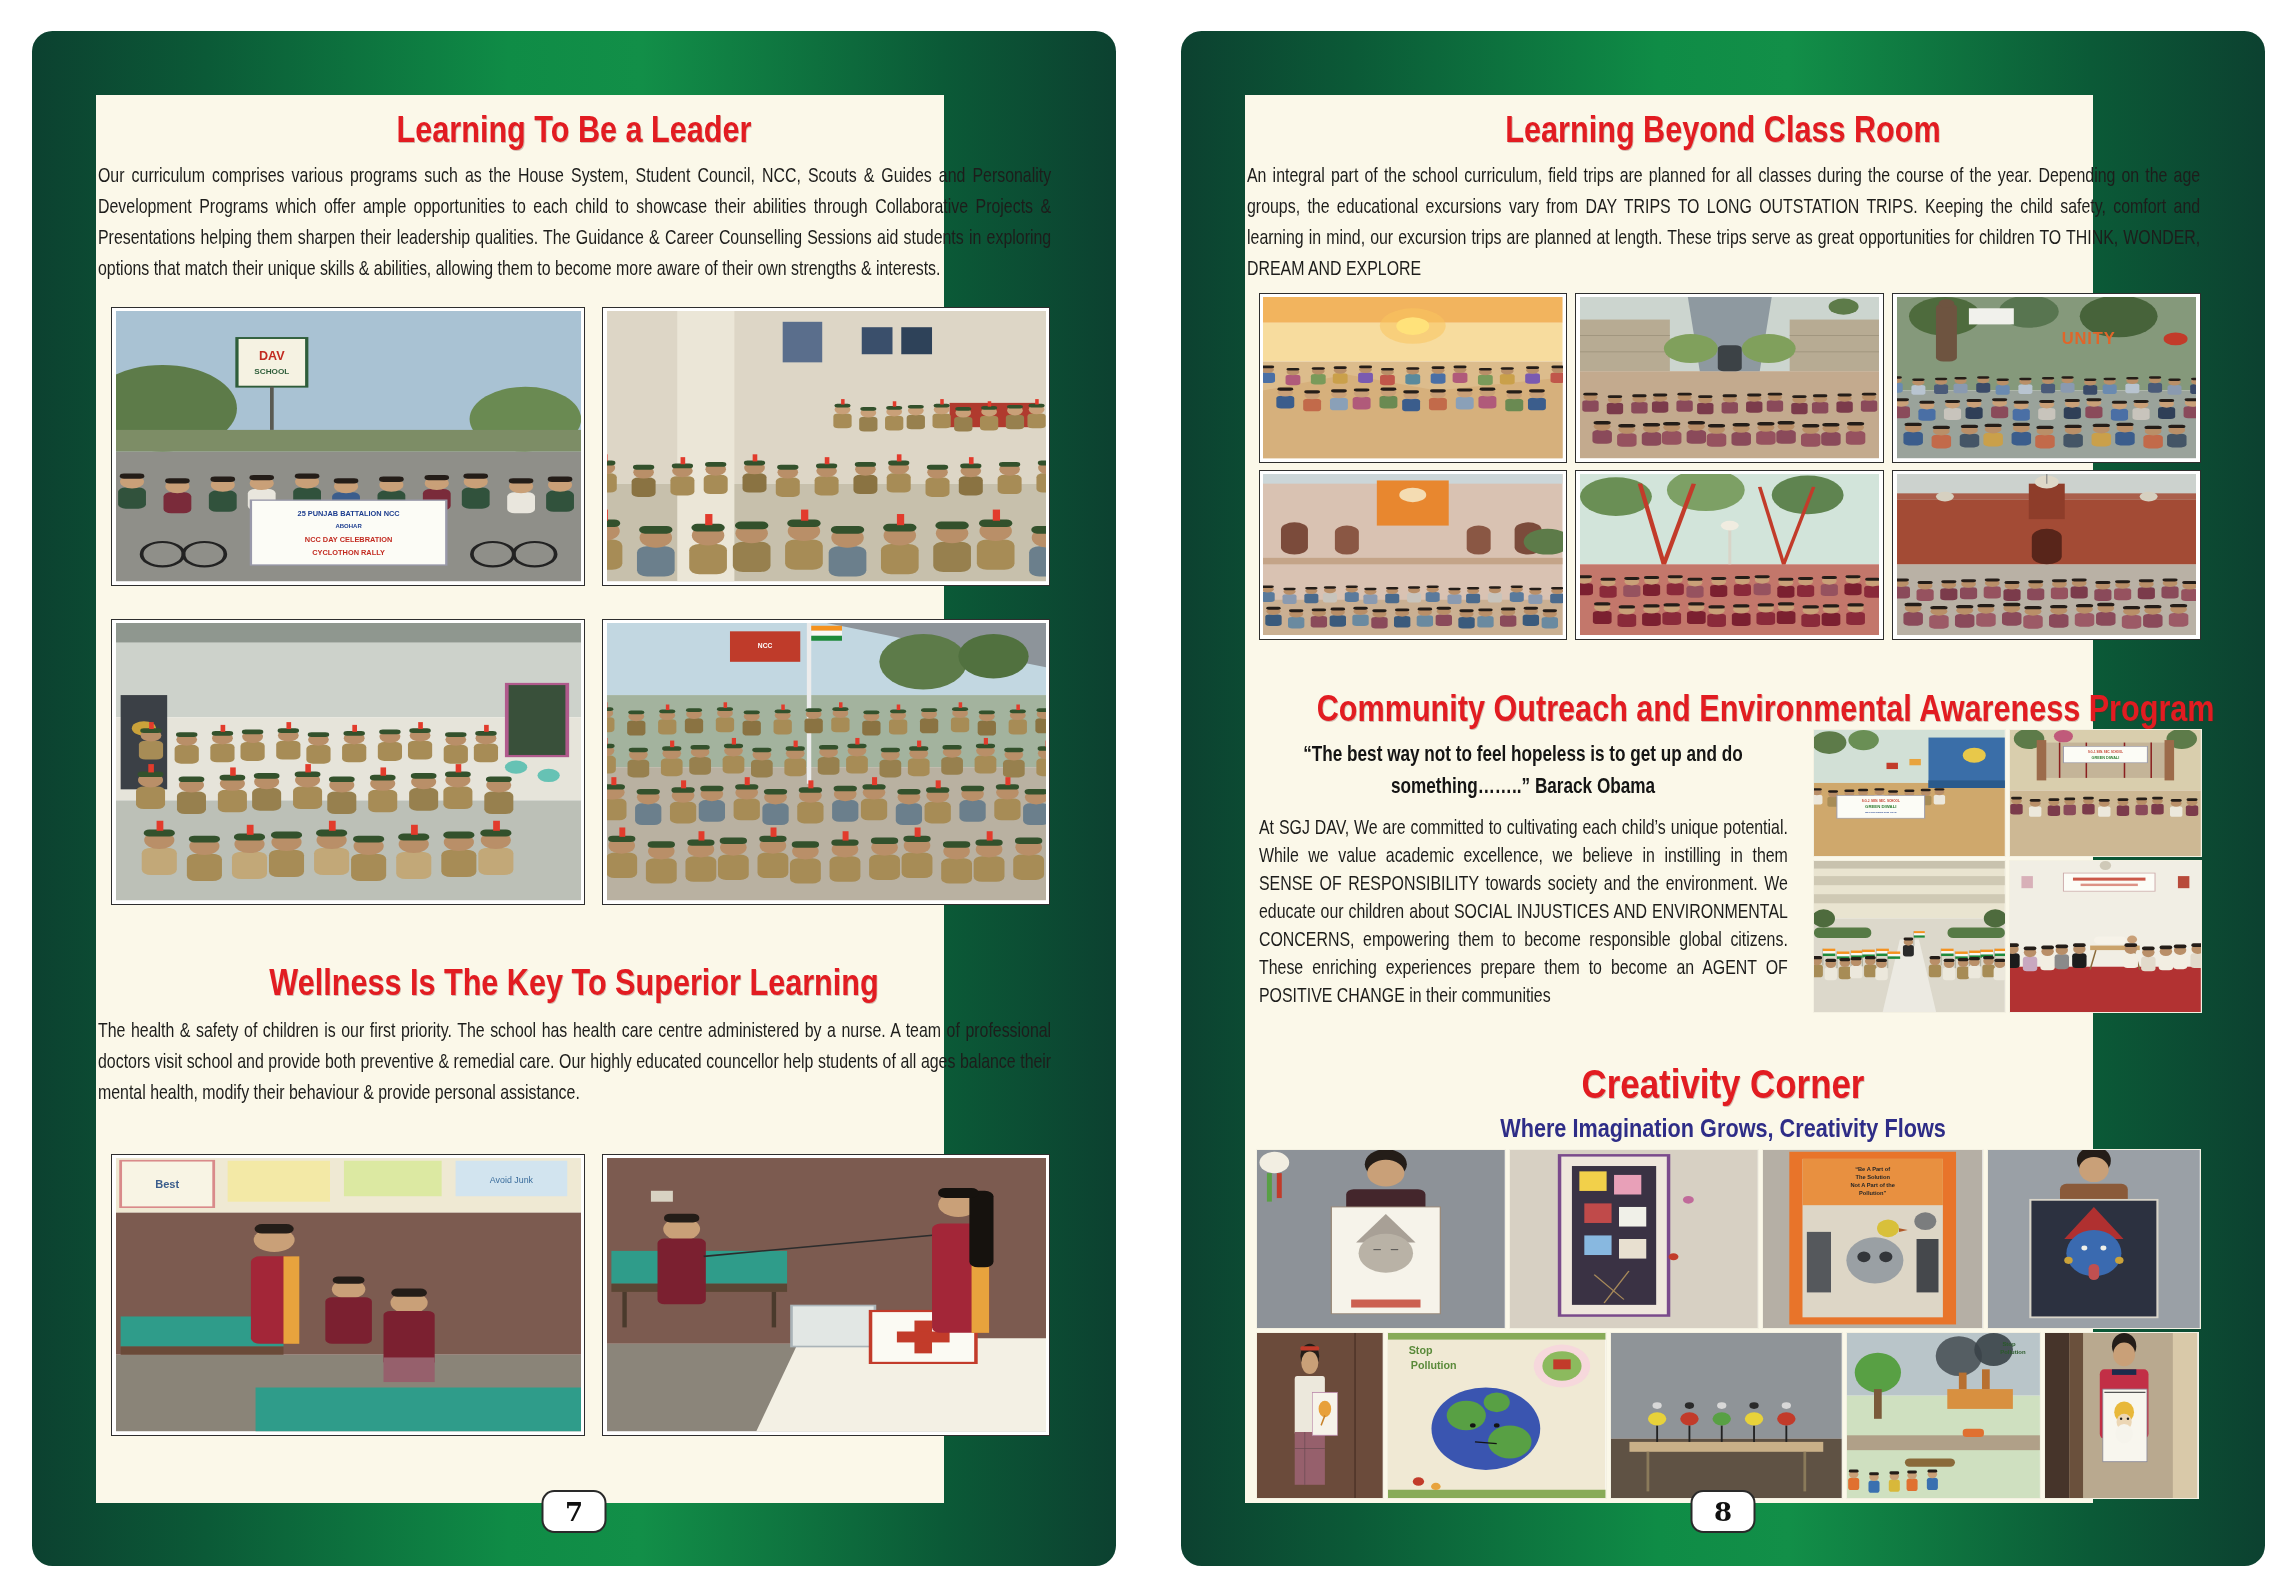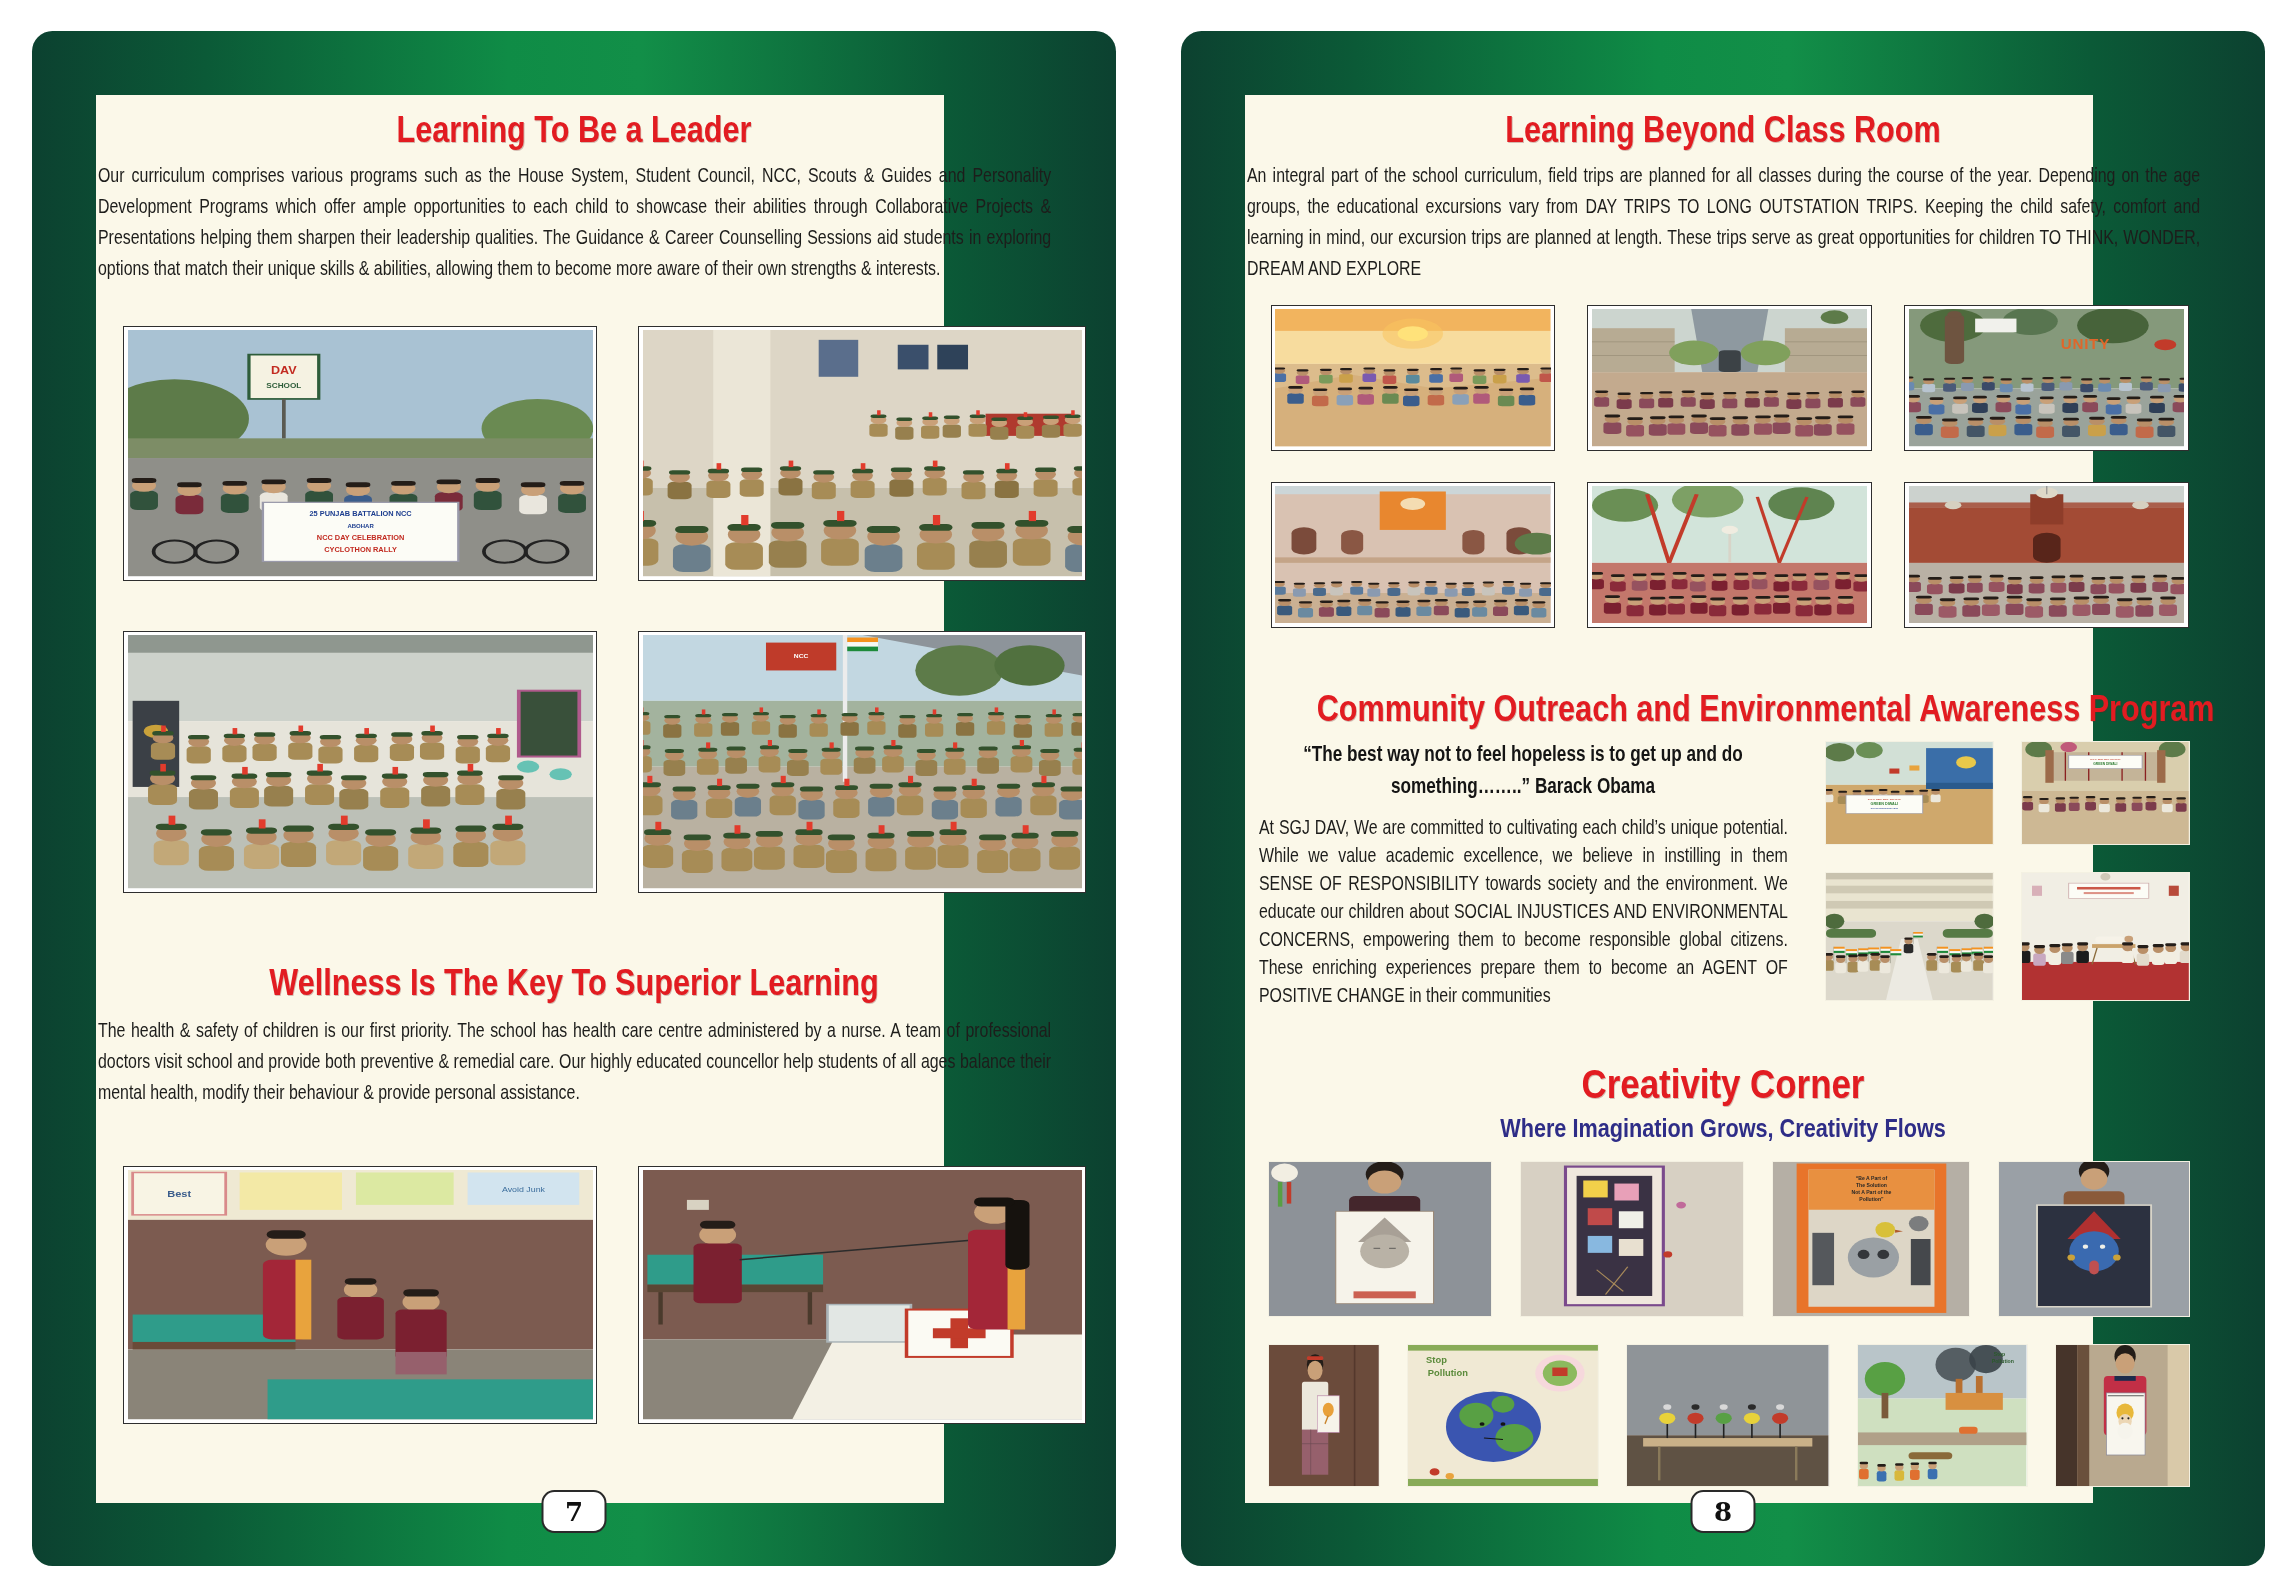--- a/index.html
+++ b/index.html
@@ -19,26 +19,26 @@
   .csub{position:absolute;top:1019px;left:0;width:956px;text-align:center;font-weight:bold;
     font-size:25.5px;color:#2e2d87;margin:0;transform:scaleX(.85);transform-origin:50% 0;white-space:nowrap}
   .bodytext{position:absolute;color:#1d1d1b;font-size:20.4px;line-height:31px;text-align:justify;margin:0;
     transform:scaleX(.78);transform-origin:0 0;width:1222px;left:1.7px}
   .p1{top:65px}
   .p2{top:920px}
   .obody{top:718px;left:13.6px;width:678px;font-size:20.4px;line-height:28px}
   .quote{position:absolute;top:643px;left:-62px;width:680px;text-align:center;font-weight:bold;
     font-size:22px;line-height:32px;color:#141414;margin:0;transform:scaleX(.78);transform-origin:50% 0}
   .prow{position:absolute;left:15.3px;display:flex;gap:17px}
-  .r1{top:219px;height:279px}
+  .r1{top:212px;height:279px}
   .r2{top:524px;height:286px}
   .r3{top:1059px;height:282px}
   .ph-a{width:474px}
   .ph-b{width:448px}
-  figure.photo{margin:12px;background:#ffffff;border:1.7px solid #2e2e2e;padding:3.4px;box-sizing:border-box;overflow:hidden}
+  figure.photo{margin:0;background:#ffffff;border:1.7px solid #2e2e2e;padding:3.4px;box-sizing:border-box;overflow:hidden}
   figure.photo svg{width:100%;height:100%;display:block}
   .tripgrid{position:absolute;top:198px;left:13.6px;width:942px;display:grid;
     grid-template-columns:repeat(3,1fr);grid-auto-rows:170px;gap:6.8px 8.5px}
   .ophotos{position:absolute;top:634px;left:568px;width:389px;height:284px;display:grid;
     grid-template-columns:1fr 1fr;grid-template-rows:128px 153px;gap:3.4px}
   .ophotos figure.photo,.collage figure.photo{border:0.9px solid #f4f1e2;padding:0}
   .collage{position:absolute;left:11px;top:1054px;width:946px}
   .crow{display:flex;gap:3.4px}
   .crow1{height:180px;margin-bottom:3.4px}
   .crow2{height:167px}

